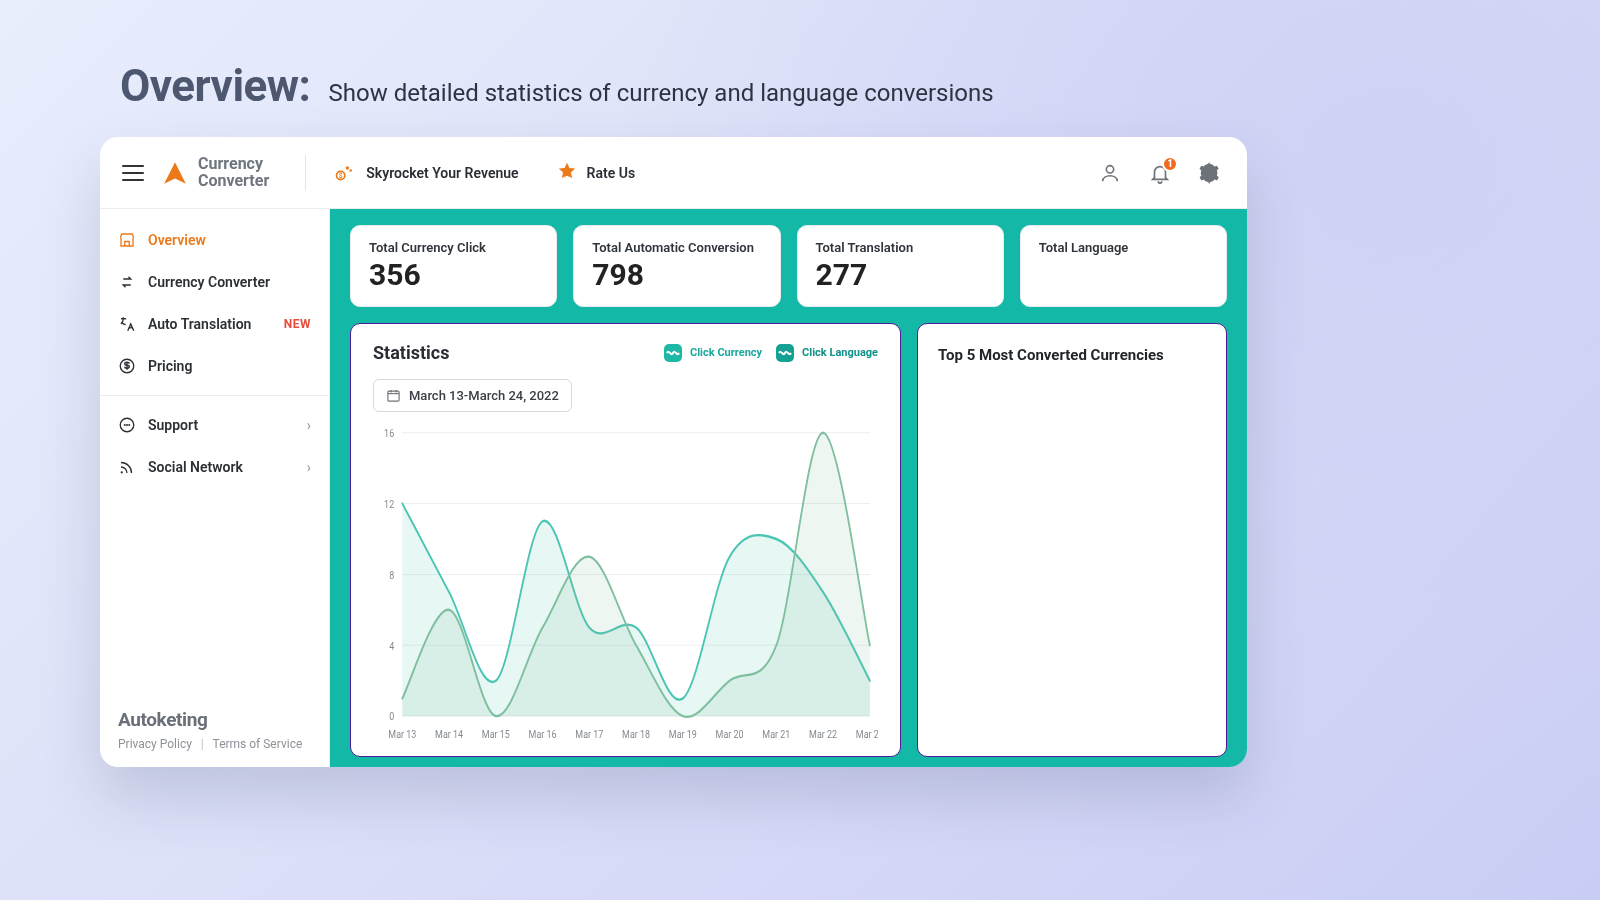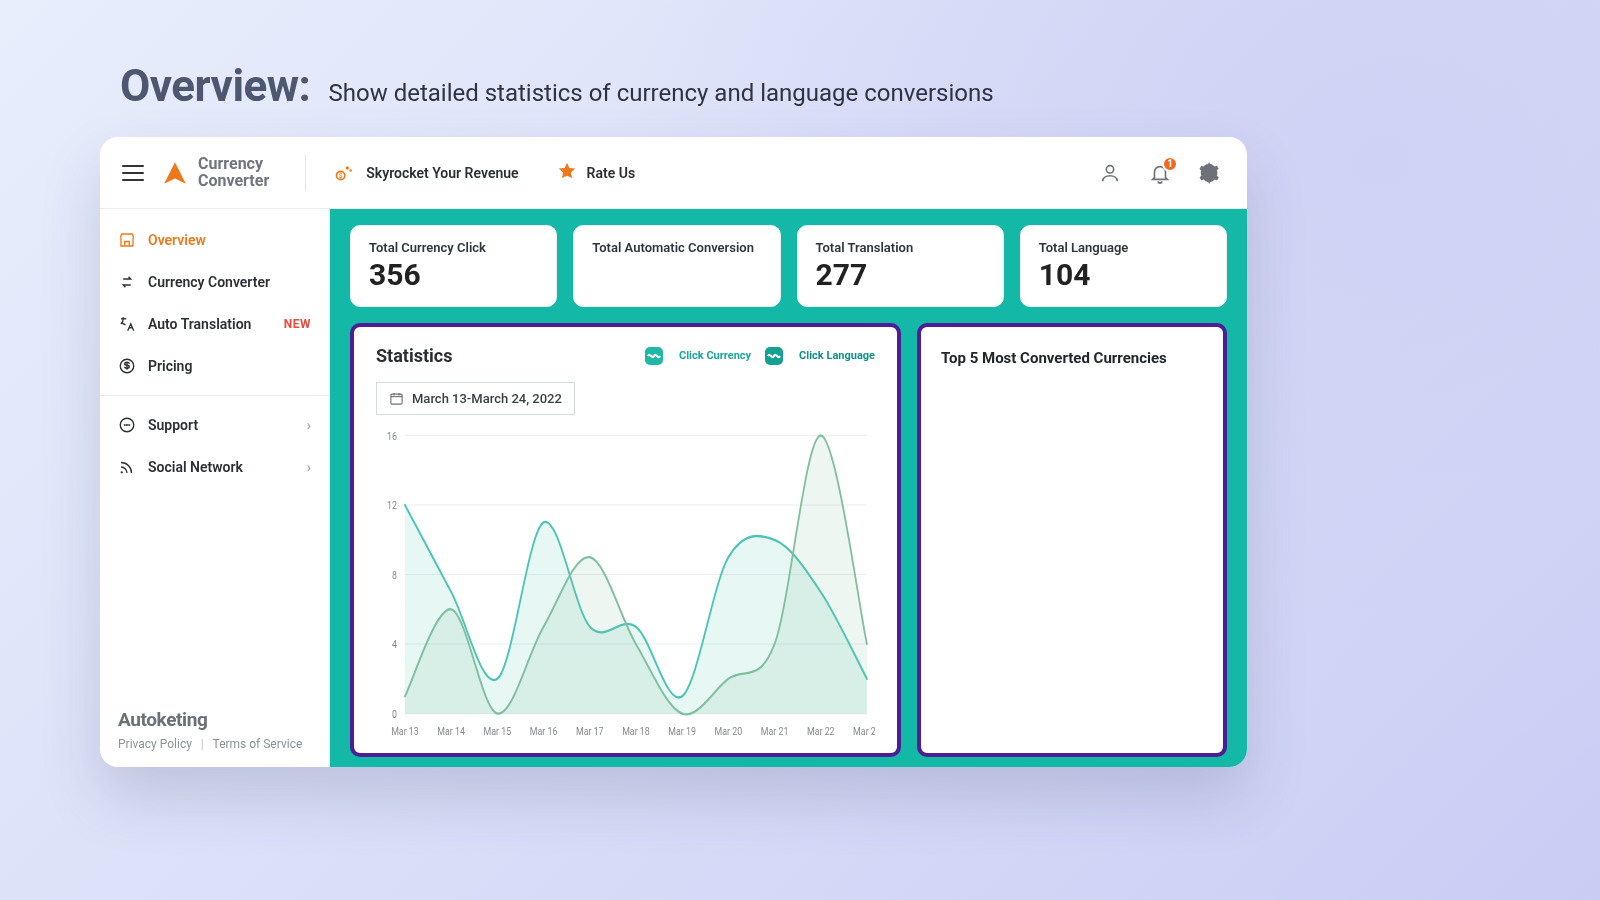--- a/index.html
+++ b/index.html
@@ -92,32 +92,32 @@
   .sb-links span { cursor:pointer; }
   .sb-links .bar { margin:0 6px; color:#c0c3c7;}
 
   .main { flex:1; background:#14b8a6; padding:16px 20px 10px; display:flex; flex-direction:column; gap:16px; min-width:0;}
   .stat-row { display:flex; gap:16px; }
   .stat-card { flex:1; background:#fff; border:1px solid #eaecef; border-radius:10px; padding:14px 18px; }
   .stat-card .label{ font-size:13px; font-weight:600; color:#30353b; }
   .stat-card .value{ font-size:30px; font-weight:700; color:#222; margin-top:2px;}
 
   .content-row { display:flex; gap:16px; flex:1; min-height:0;}
-  .panel { background:#fff; border:4px solid #4c1d95; border-radius:10px; }
+  .panel { background:#fff; border:1px solid #4c1d95; border-radius:10px; }
   .chart-panel { flex:1; padding:18px 22px 12px; display:flex; flex-direction:column;}
   .chart-header { display:flex; align-items:center; }
   .chart-title { font-size:18px; font-weight:700; color:#2a2e33; }
   .legend { margin-left:auto; display:flex; gap:14px; align-items:center; }
-  .legend-item { display:flex; align-items:center; gap:16px; font-size:11px; font-weight:700; color:#1aa79c; cursor:pointer;}
+  .legend-item { display:flex; align-items:center; gap:8px; font-size:11px; font-weight:700; color:#1aa79c; cursor:pointer;}
   .legend-dot { width:18px; height:18px; border-radius:5px; display:flex; align-items:center; justify-content:center; color:#fff;}
   .legend-dot svg { width:14px; height:8px; stroke:#fff; stroke-width:2; fill:none;}
   .legend-item.alt { color:#0f9088; }
   .legend-item .legend-dot{background:#1fb7a6;}
   .legend-item.alt .legend-dot{background:#14a093;}
-  .date-pill { margin-top:16px; display:inline-flex; align-items:center; gap:8px; border:1px solid #d6d9de; border-radius:0; padding:8px 12px; font-size:13px; color:#3a3f45; font-weight:500; cursor:pointer; align-self:flex-start;}
+  .date-pill { margin-top:16px; display:inline-flex; align-items:center; gap:8px; border:1px solid #d6d9de; border-radius:6px; padding:8px 12px; font-size:13px; color:#3a3f45; font-weight:500; cursor:pointer; align-self:flex-start;}
   .date-pill svg{width:15px;height:15px;stroke:#6d7278;fill:none;stroke-width:1.8;}
   .chart-area { flex:1; margin-top:10px; }
   .chart-area svg { width:100%; height:100%; }
 
   .currencies-panel { width:310px; padding:22px 20px 18px; }
   .currencies-panel h3 { font-size:15px; font-weight:700; color:#22262b; margin-bottom:24px;}
   .cur-item { display:flex; align-items:center; justify-content:space-between; border:1px solid #e9ebee; border-radius:10px; padding:16px 18px; margin-bottom:16px; }
   .cur-code { font-size:13px; font-weight:600; color:#878c93; }
   .cur-val  { font-size:17px; font-weight:700; color:#2a2e33; }
 
@@ -262,28 +262,28 @@
     </aside>
 
     <main class="main">
       <div class="stat-row">
         <div class="stat-card">
           <div class="label">Total Currency Click</div>
           <div class="value">356</div>
         </div>
         <div class="stat-card">
           <div class="label">Total Automatic Conversion</div>
+          <div class="value">798</div>
         </div>
         <div class="stat-card">
           <div class="label">Total Translation</div>
           <div class="value">277</div>
         </div>
         <div class="stat-card">
           <div class="label">Total Language</div>
-          <div class="value">104</div>
         </div>
       </div>
 
       <div class="content-row">
         <section class="panel chart-panel">
           <div class="chart-header">
             <div class="chart-title">Statistics</div>
             <div class="legend">
               <div class="legend-item">
                 <span class="legend-dot">

